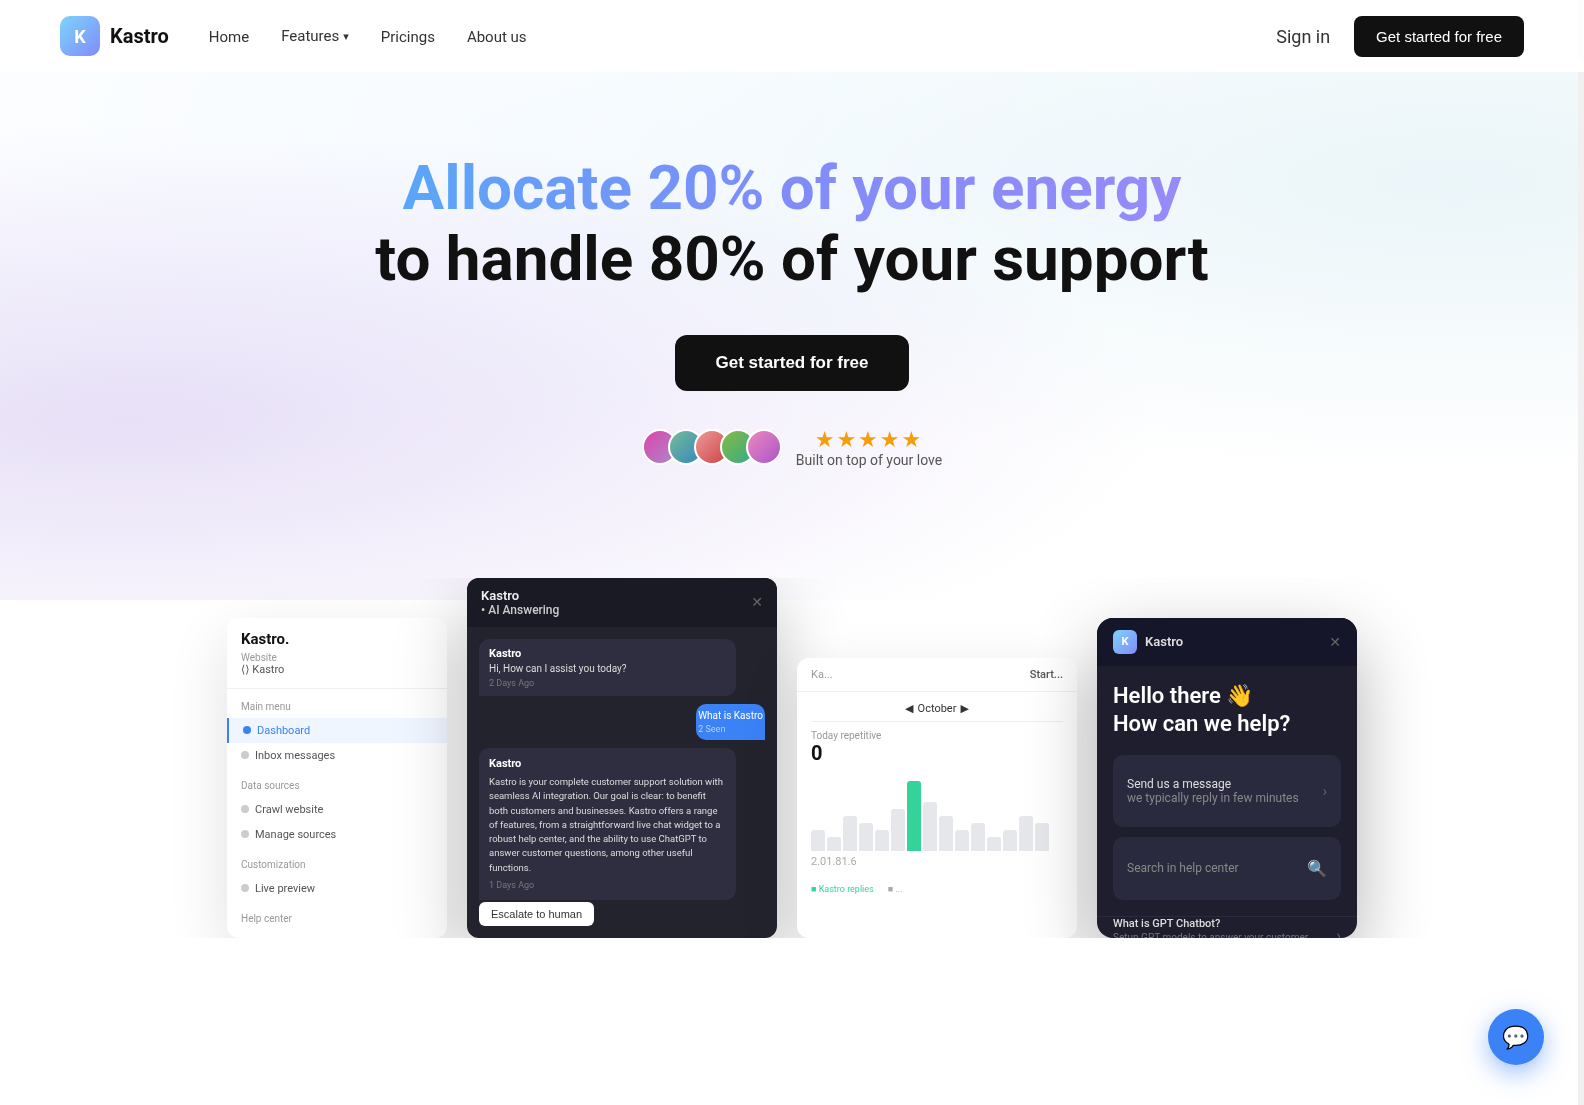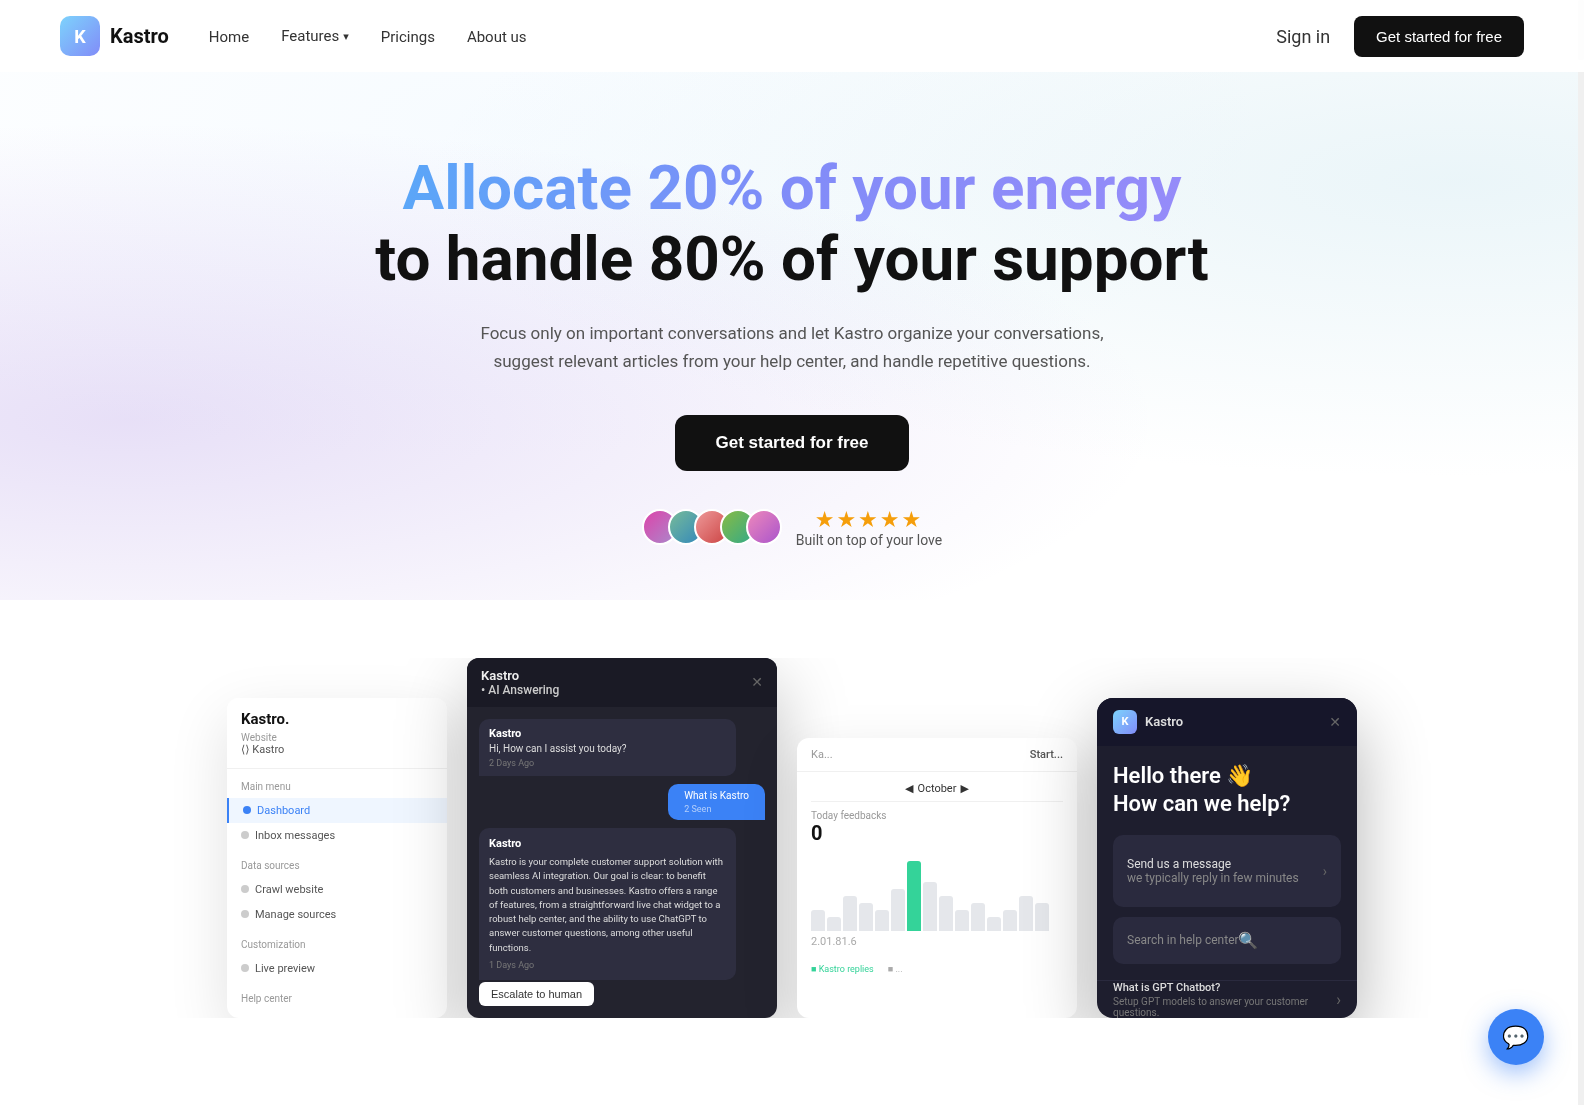--- a/index.html
+++ b/index.html
@@ -263,21 +263,21 @@
       padding: 8px 10px;
       font-size: 10px;
       color: #ddd;
       max-width: 90%;
     }
     .msg-bot-name { font-weight: 700; font-size: 11px; color: #fff; margin-bottom: 3px; }
     .msg-user {
       align-self: flex-end;
       background: #3b82f6;
       border-radius: 10px 10px 0 10px;
-      padding: 6px 16px;
+      padding: 6px 2px;
       font-size: 10px;
       color: #fff;
       max-width: 70%;
     }
     .escalate-btn {
       margin: 0 12px 12px;
       background: #fff;
       border: none;
       border-radius: 6px;
       padding: 6px 12px;
@@ -371,24 +371,24 @@
       display: flex;
       align-items: center;
       justify-content: space-between;
     }
     .widget-option-text { color: #ddd; font-size: 12px; }
     .widget-option-sub { color: #888; font-size: 12px; margin-top: 0; }
     .widget-option-arrow { color: #666; font-size: 14px; }
     .widget-search {
       background: #2a2a3e;
       border-radius: 10px;
-      padding: 14px 14px;
-      display: flex;
-      align-items: center;
-      justify-content: flex-start;
+      padding: 22px 14px;
+      display: flex;
+      align-items: center;
+      justify-content: space-between;
     }
     .widget-search-text { color: #888; font-size: 12px; }
     .widget-faq {
       padding: 0 16px;
       border-top: 1px solid #2a2a3e;
     }
     .widget-faq-item {
       display: flex;
       align-items: center;
       justify-content: space-between;
@@ -472,21 +472,20 @@
     <a class="sign-in" href="#">Sign in</a>
     <button class="get-started-nav">Get started for free</button>
   </div>
 </nav>
 
 <section class="hero" style="position:relative;z-index:2;">
   <h1>
     <div class="hero-headline-gradient">Allocate 20% of your energy</div>
     <div class="hero-headline-dark">to handle 80% of your support</div>
   </h1>
-  <p class="hero-sub">Focus only on important conversations and let Kastro organize your conversations, suggest relevant articles from your help center, and handle repetitive questions.</p>
   <div class="hero-cta">
     <button class="cta-button">Get started for free</button>
   </div>
   <div class="social-proof">
     <div class="avatars">
       <div class="avatar avatar-1"></div>
       <div class="avatar avatar-2"></div>
       <div class="avatar avatar-3"></div>
       <div class="avatar avatar-4"></div>
       <div class="avatar avatar-5"></div>
@@ -569,21 +568,21 @@
     <div class="analytics-header">
       <span style="font-size:11px;color:#999;">Ka...</span>
       <span style="font-size:11px;color:#555;font-weight:500;">Start...</span>
     </div>
     <div class="analytics-body">
       <div class="analytics-date">
         <span>◀</span>
         <span>October</span>
         <span>▶</span>
       </div>
-      <div class="feedbacks-label">Today feedbacks</div>
+      <div class="feedbacks-label">Today repetitive</div>
       <div class="feedbacks-val">0</div>
       <div class="mini-chart" id="bar-chart">
           <div class="bar" style="height: 21px; flex-shrink: 0;"></div>
           <div class="bar" style="height: 14px; flex-shrink: 0;"></div>
           <div class="bar" style="height: 35px; flex-shrink: 0;"></div>
           <div class="bar" style="height: 28px; flex-shrink: 0;"></div>
           <div class="bar" style="height: 21px; flex-shrink: 0;"></div>
           <div class="bar" style="height: 42px; flex-shrink: 0;"></div>
           <div class="bar highlight" style="height: 70px; flex-shrink: 0;"></div>
           <div class="bar" style="height: 49px; flex-shrink: 0;"></div>

